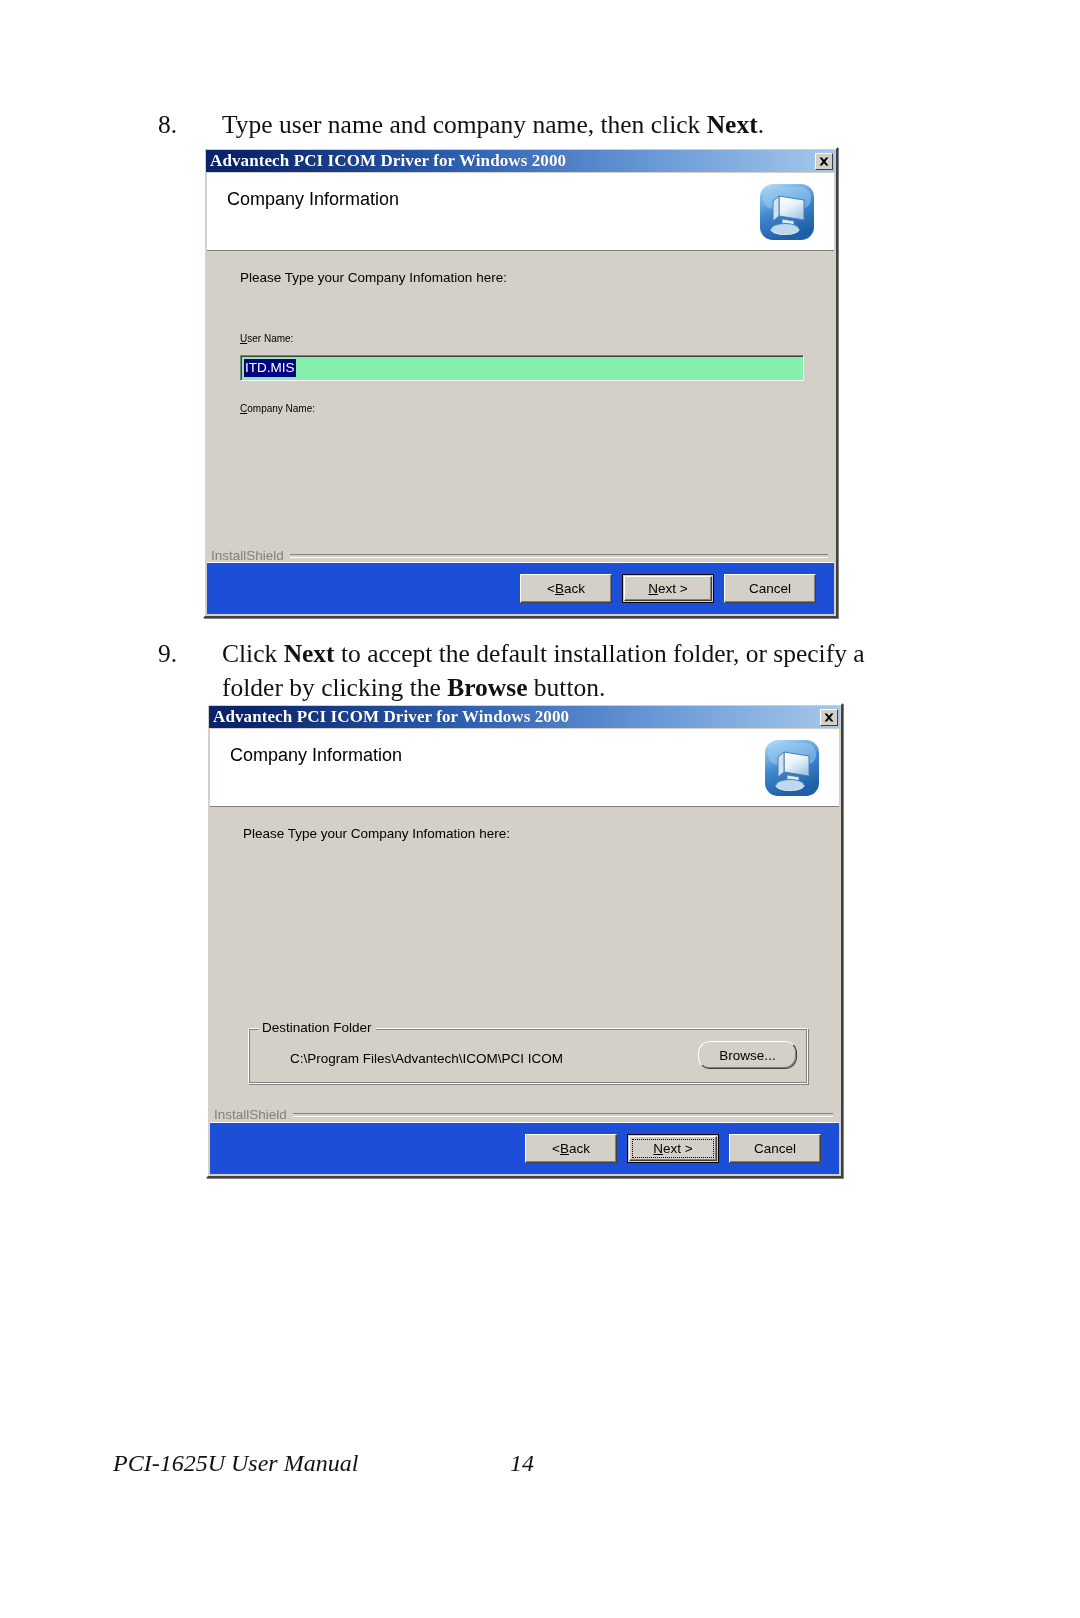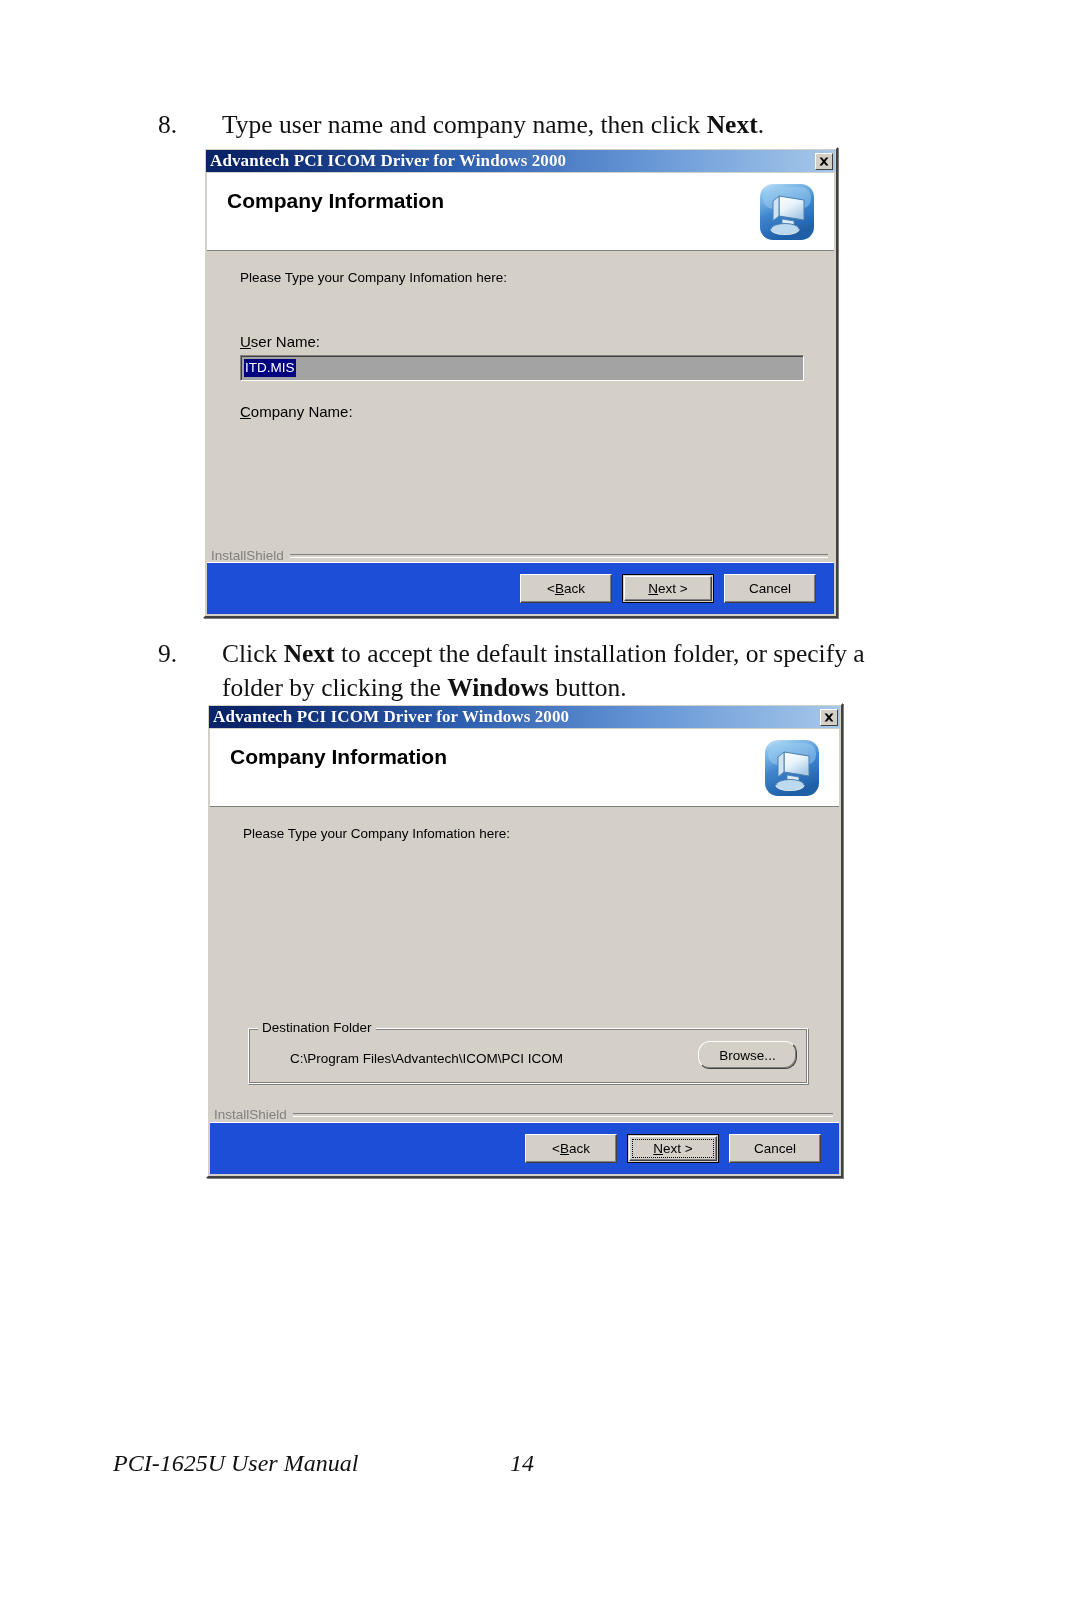--- a/index.html
+++ b/index.html
@@ -100,22 +100,22 @@
     background: #ffffff;
     height: 78px;
     margin: 0 2px;
     border-bottom: 1px solid #808080;
     position: relative;
     box-sizing: border-box;
     display: flex;
     align-items: flex-start;
   }
   .dlg-header .hdr-title {
-    font-size: 21px;
-    font-weight: bold;
+    font-size: 18px;
+    font-weight: normal;
     color: #000;
     margin: 16px 0 0 20px;
     font-family: "Liberation Sans", sans-serif;
   }
   .setup-icon {
     position: absolute;
     right: 14px;
     top: 6px;
     width: 66px;
     height: 66px;
@@ -135,30 +135,30 @@
     left: 33px;
     top: 19px;
     font-size: 13.5px;
     color: #000;
     font-family: "Liberation Sans", sans-serif;
     white-space: nowrap;
   }
 
   .field-label {
     position: absolute;
-    font-size: 15px;
+    font-size: 10px;
     color: #000;
     font-family: "Liberation Sans", sans-serif;
     white-space: nowrap;
   }
   .field-label u { text-decoration: underline; }
 
   .textbox {
     position: absolute;
-    background: #a3a3a3;
+    background: #86efac;
     border-top: 1.5px solid #808080;
     border-left: 1.5px solid #808080;
     border-right: 1.5px solid #ffffff;
     border-bottom: 1.5px solid #ffffff;
     box-shadow: inset 1px 1px 0 #404040;
     box-sizing: border-box;
     display: flex;
     align-items: center;
     padding-left: 3px;
     font-size: 13.5px;
@@ -389,21 +389,21 @@
         <span class="inner">
             <span><u>N</u>ext &gt;</span>
           </span>
       </div>
       <div class="btn">Cancel</div>
     </div>
   </div>
 
   <div class="step" id="step9">
     <span class="num">9.</span>
-    <span class="body"><span>Click </span><b>Next</b><span> to accept the default installation folder, or specify a folder by clicking the </span><b>Windows</b><span> button.</span></span>
+    <span class="body"><span>Click </span><b>Next</b><span> to accept the default installation folder, or specify a folder by clicking the </span><b>Browse</b><span> button.</span></span>
   </div>
 
   <div class="dialog" id="dialog2">
 
     <div class="titlebar">
       <span class="title">Advantech PCI ICOM Driver for Windows 2000</span>
       <div class="close-btn">
         <svg width="10" height="9" viewBox="0 0 10 9" aria-hidden="true">
           <path d="M0.5 0.5 L3 0.5 L5 3 L7 0.5 L9.5 0.5 L6.3 4.4 L9.5 8.5 L7 8.5 L5 5.9 L3 8.5 L0.5 8.5 L3.7 4.4 Z" fill="#000"></path>
         </svg>

